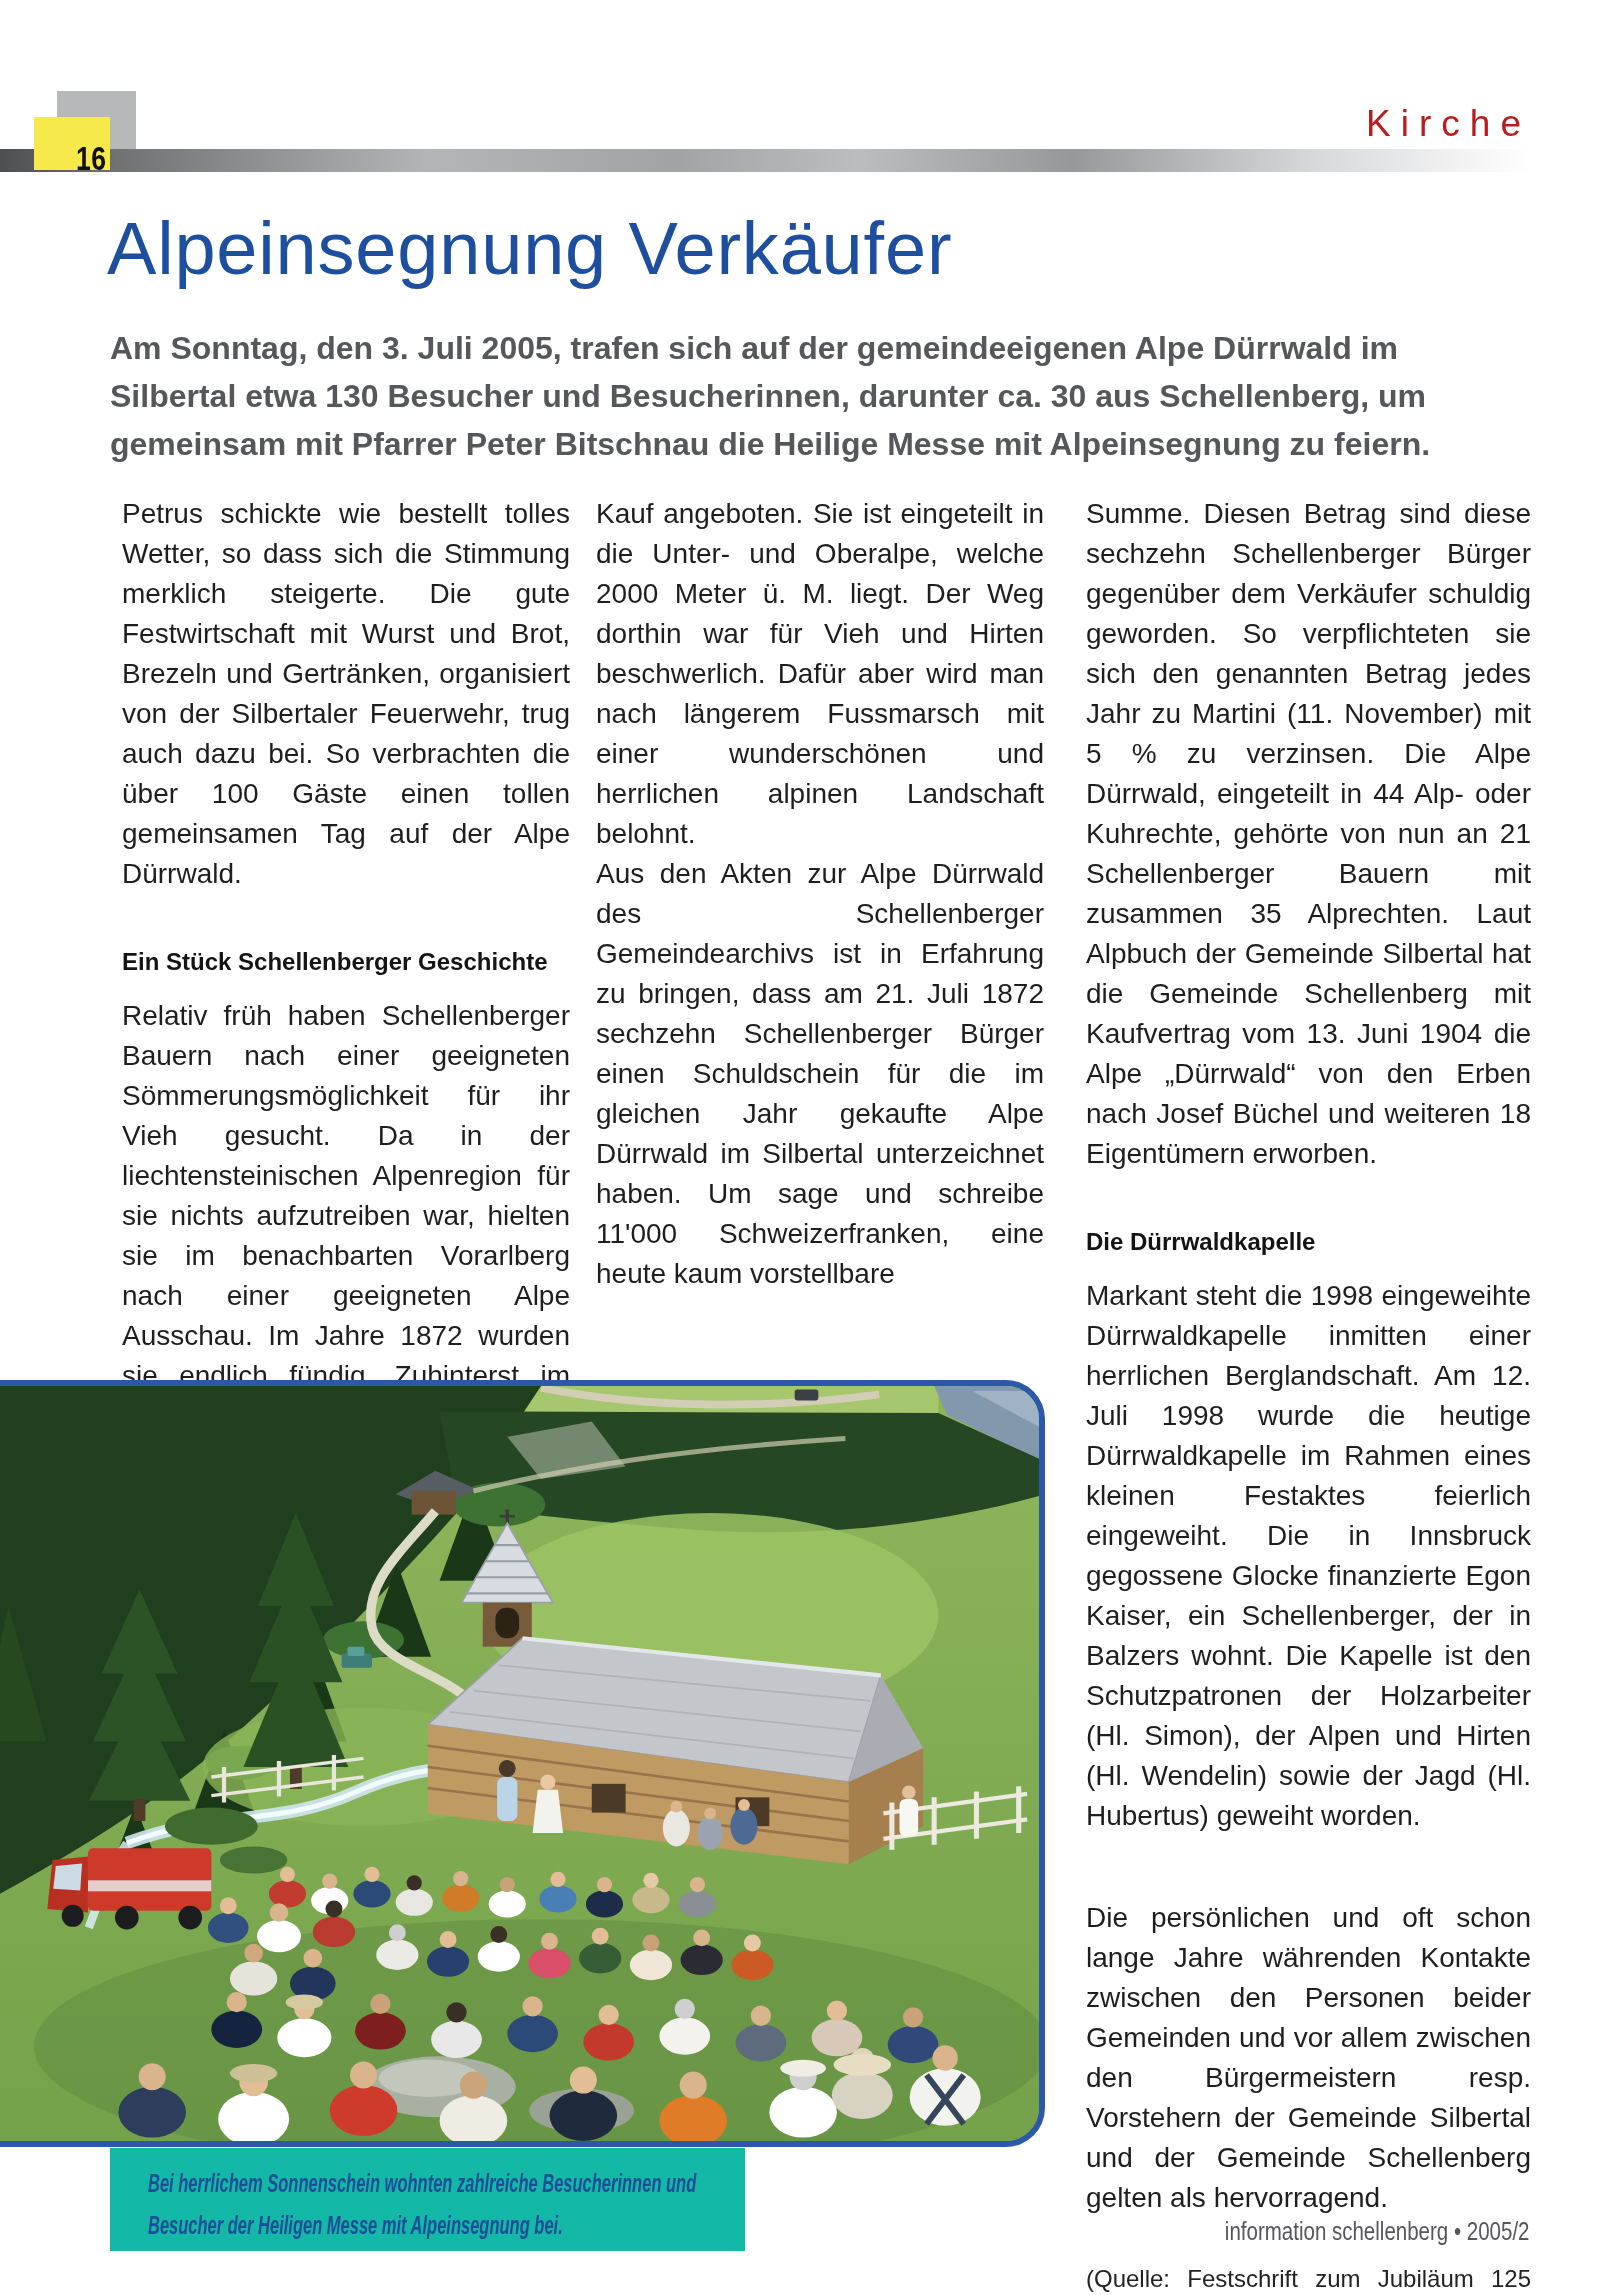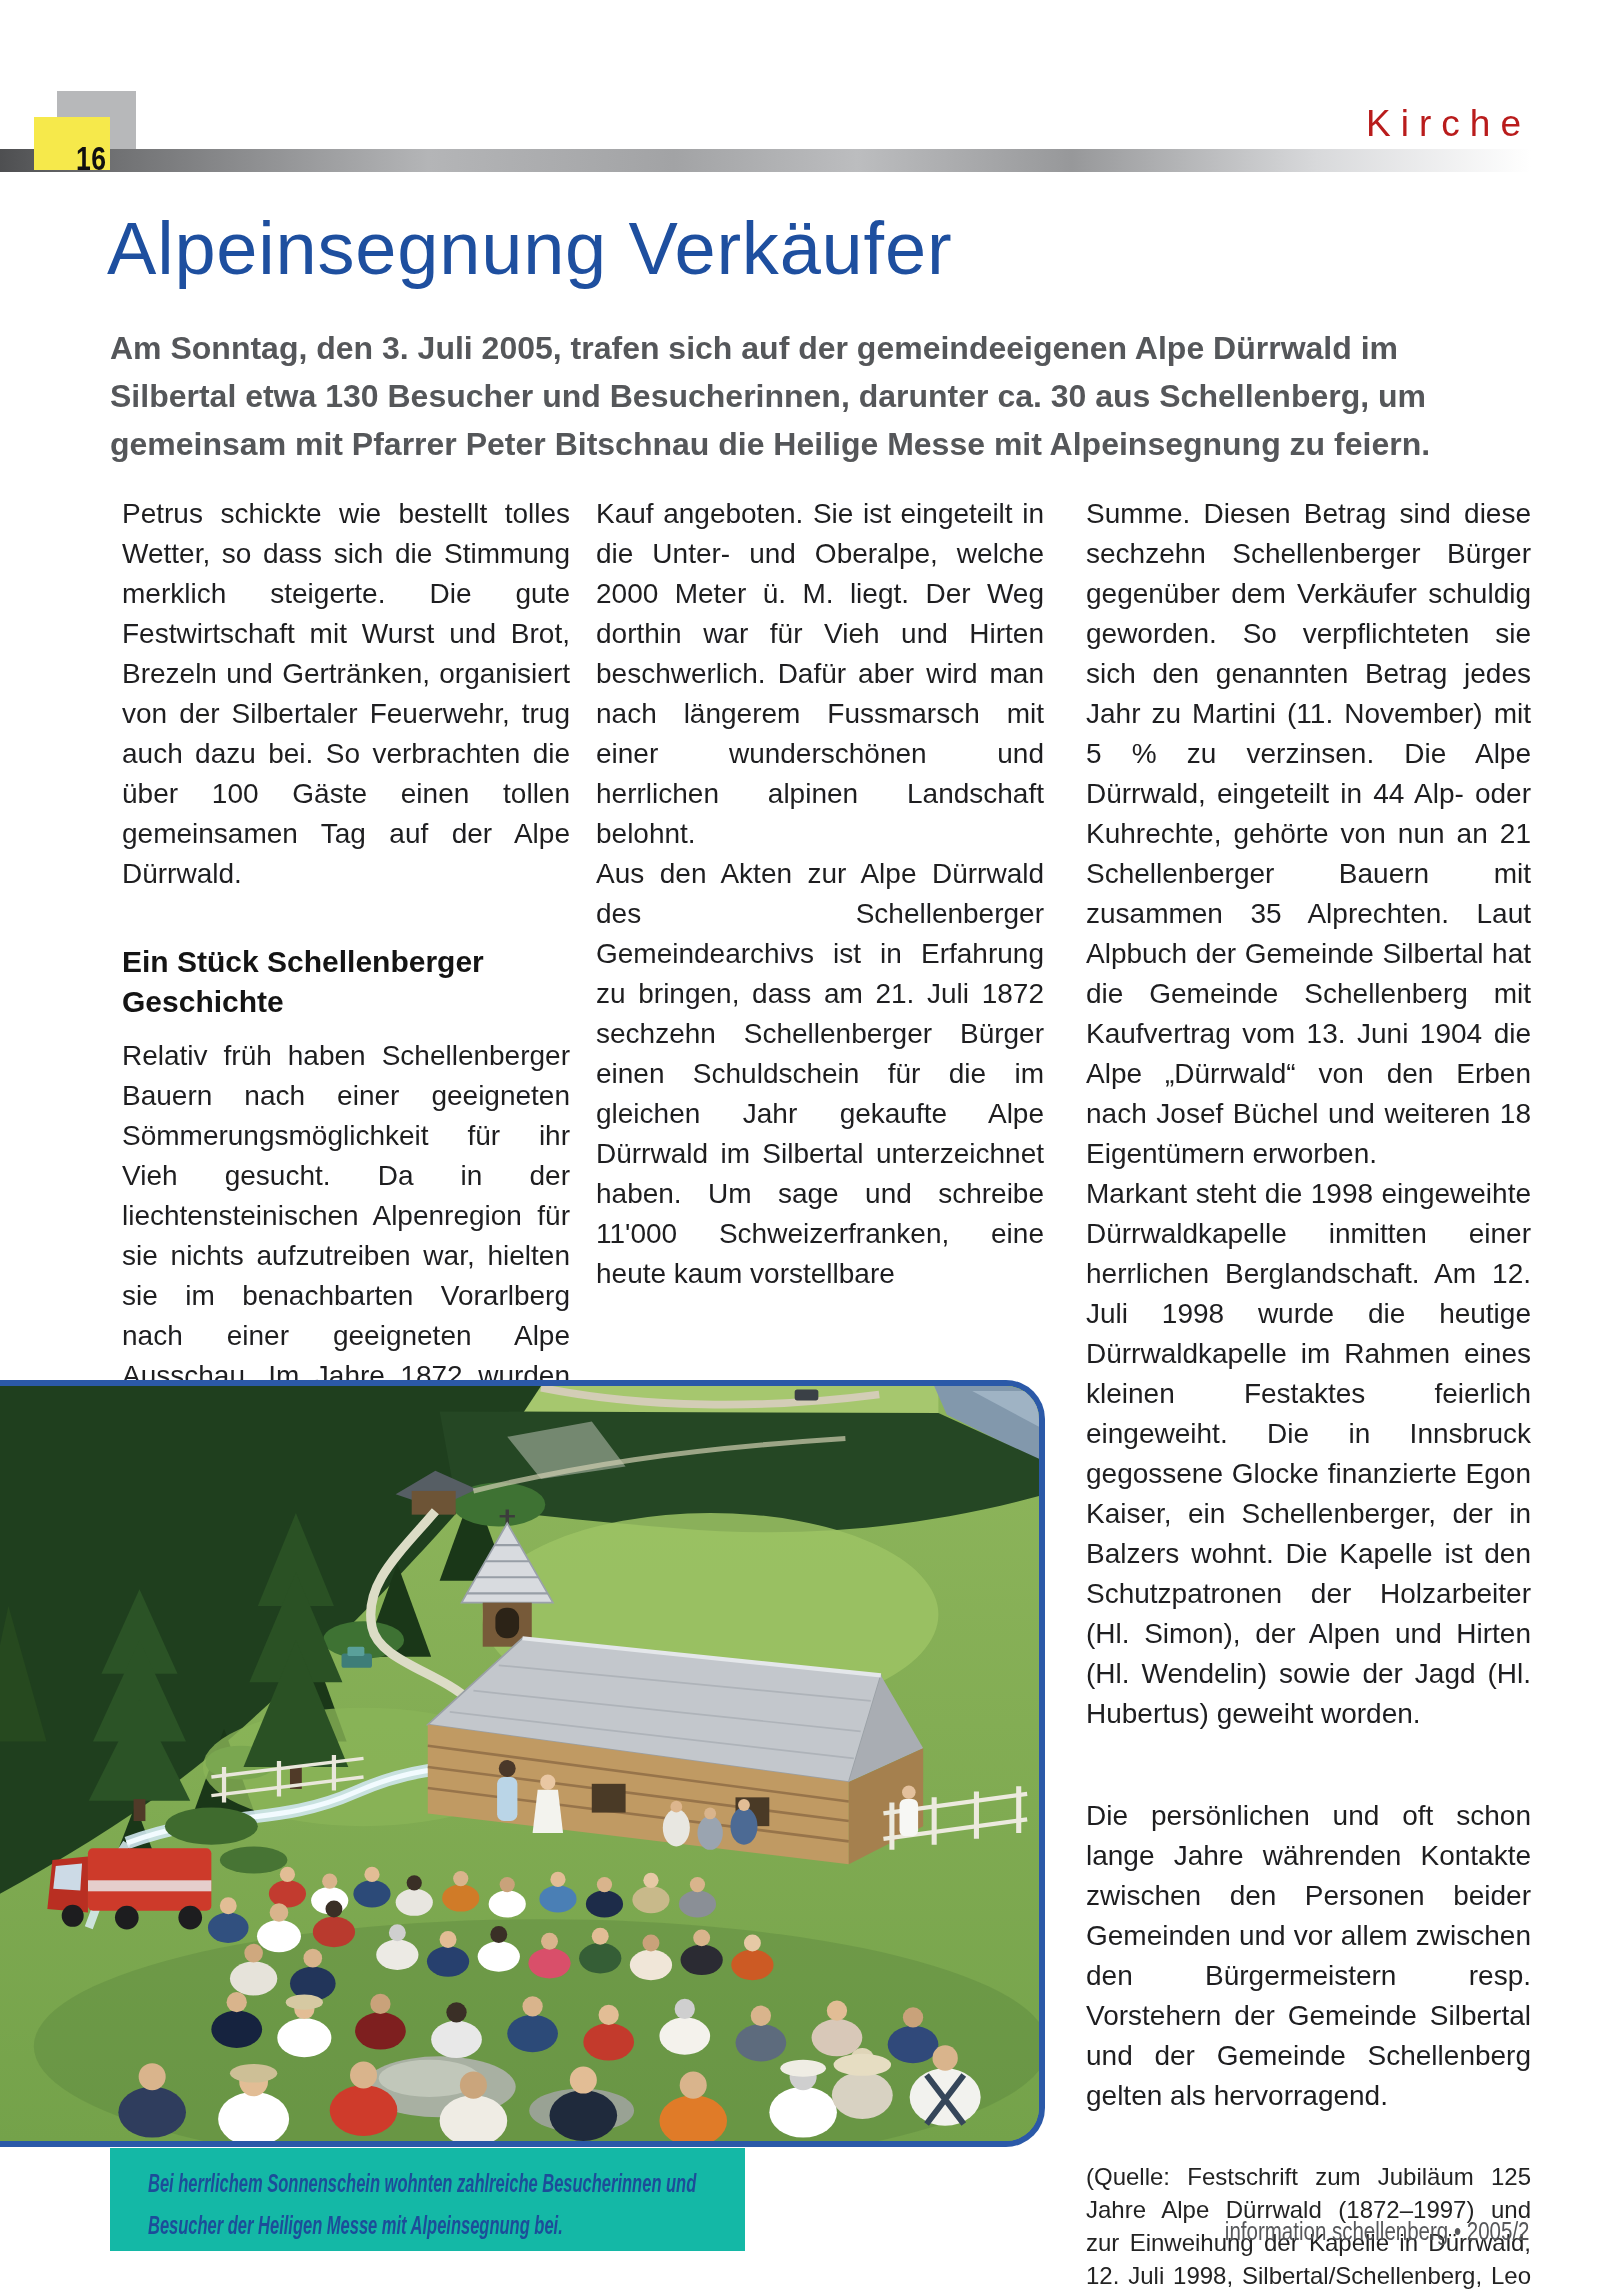--- a/index.html
+++ b/index.html
@@ -28,21 +28,21 @@
   }
   .intro {
     position:absolute; left:110px; top:324px; width:1398px;
     font-size:32px; font-weight:700; line-height:48px; color:#55575a; text-align:left;
   }
   .col { position:absolute; top:494px; width:448px; font-size:28px; line-height:40px; color:#1e1e20; }
   .col-1 { left:110px;margin-left:12px; }
   .col-2 { left:596px; }
   .col-3 { left:1086px; width:445px; }
   .col p { text-align:justify; margin:0; }
-  .col h2 { font-size:30px; line-height:40px; margin:48px 0 14.4px 0; color:#141414; font-weight:700; }
+  .col h2 { font-size:24px; line-height:40px; margin:48px 0 14.4px 0; color:#141414; font-weight:700; }
   .col .spaced { margin-top:62px; }
   .source-note { font-size:24px !important; line-height:33px !important; margin-top:44px !important; color:#232323; }
   .photo {
     position:absolute; left:0; top:1380px; width:1045px; height:767px;
     border:6.8px solid #2b59a8; border-left:none; border-radius:0 39px 39px 0;
     overflow:hidden; background:#7aa84f;
   }
   .photo svg { display:block; width:100%; height:100%; }
   .caption-box { position:absolute; left:110px; top:2148px; width:635px; height:103px; background:#14b8a6; }
   .caption-text {
@@ -76,20 +76,21 @@
     <p>Relativ früh haben Schellenberger Bauern nach einer geeigneten Sömmerungsmöglichkeit für ihr Vieh gesucht. Da in der liechtensteinischen Alpenregion für sie nichts aufzutreiben war, hielten sie im benachbarten Vorarlberg nach einer geeigneten Alpe Ausschau. Im Jahre 1872 wurden sie endlich fündig. Zuhinterst im Silbertal, im Montafon, wurde die Alpe Dürrwald zum</p>
   </div>
 
   <div class="col col-2">
     <p>Kauf angeboten. Sie ist eingeteilt in die Unter- und Oberalpe, welche 2000 Meter ü. M. liegt. Der Weg dorthin war für Vieh und Hirten beschwerlich. Dafür aber wird man nach längerem Fussmarsch mit einer wunderschönen und herrlichen alpinen Landschaft belohnt.</p>
     <p>Aus den Akten zur Alpe Dürrwald des Schellenberger Gemeindearchivs ist in Erfahrung zu bringen, dass am 21. Juli 1872 sechzehn Schellenberger Bürger einen Schuldschein für die im gleichen Jahr gekaufte Alpe Dürrwald im Silbertal unterzeichnet haben. Um sage und schreibe 11'000 Schweizerfranken, eine heute kaum vorstellbare</p>
   </div>
 
   <div class="col col-3">
     <p>Summe. Diesen Betrag sind diese sechzehn Schellenberger Bürger gegenüber dem Verkäufer schuldig geworden. So verpflichteten sie sich den genannten Betrag jedes Jahr zu Martini (11. November) mit 5 % zu verzinsen. Die Alpe Dürrwald, eingeteilt in 44 Alp- oder Kuhrechte, gehörte von nun an 21 Schellenberger Bauern mit zusammen 35 Alprechten. Laut Alpbuch der Gemeinde Silbertal hat die Gemeinde Schellenberg mit Kaufvertrag vom 13. Juni 1904 die Alpe „Dürrwald“ von den Erben nach Josef Büchel und weiteren 18 Eigentümern erworben.</p>
+    <h2>Die Dürrwaldkapelle</h2>
     <p>Markant steht die 1998 eingeweihte Dürrwaldkapelle inmitten einer herrlichen Berglandschaft. Am 12. Juli 1998 wurde die heutige Dürrwaldkapelle im Rahmen eines kleinen Festaktes feierlich eingeweiht. Die in Innsbruck gegossene Glocke finanzierte Egon Kaiser, ein Schellenberger, der in Balzers wohnt. Die Kapelle ist den Schutzpatronen der Holzarbeiter (Hl. Simon), der Alpen und Hirten (Hl. Wendelin) sowie der Jagd (Hl. Hubertus) geweiht worden.</p>
     <p class="spaced">Die persönlichen und oft schon lange Jahre währenden Kontakte zwischen den Personen beider Gemeinden und vor allem zwischen den Bürgermeistern resp. Vorstehern der Gemeinde Silbertal und der Gemeinde Schellenberg gelten als hervorragend.</p>
     <p class="source-note">(Quelle: Festschrift zum Jubiläum 125 Jahre Alpe Dürrwald (1872–1997) und zur Einweihung der Kapelle in Dürrwald, 12. Juli 1998, Silbertal/Schellenberg, Leo Büchel, 1998)</p>
   </div>
 
   <div class="photo" role="img" aria-label="Alpine Dürrwald: Wiese mit Dürrwaldkapelle, Bach, Wald und zahlreichen Besuchern bei der Heiligen Messe">
     <svg viewBox="0 0 1229 892" preserveAspectRatio="none">
       <defs>
         <linearGradient id="meadowG" x1="0" y1="0" x2="0" y2="1">
           <stop offset="0" stop-color="#8fb65c"></stop>

